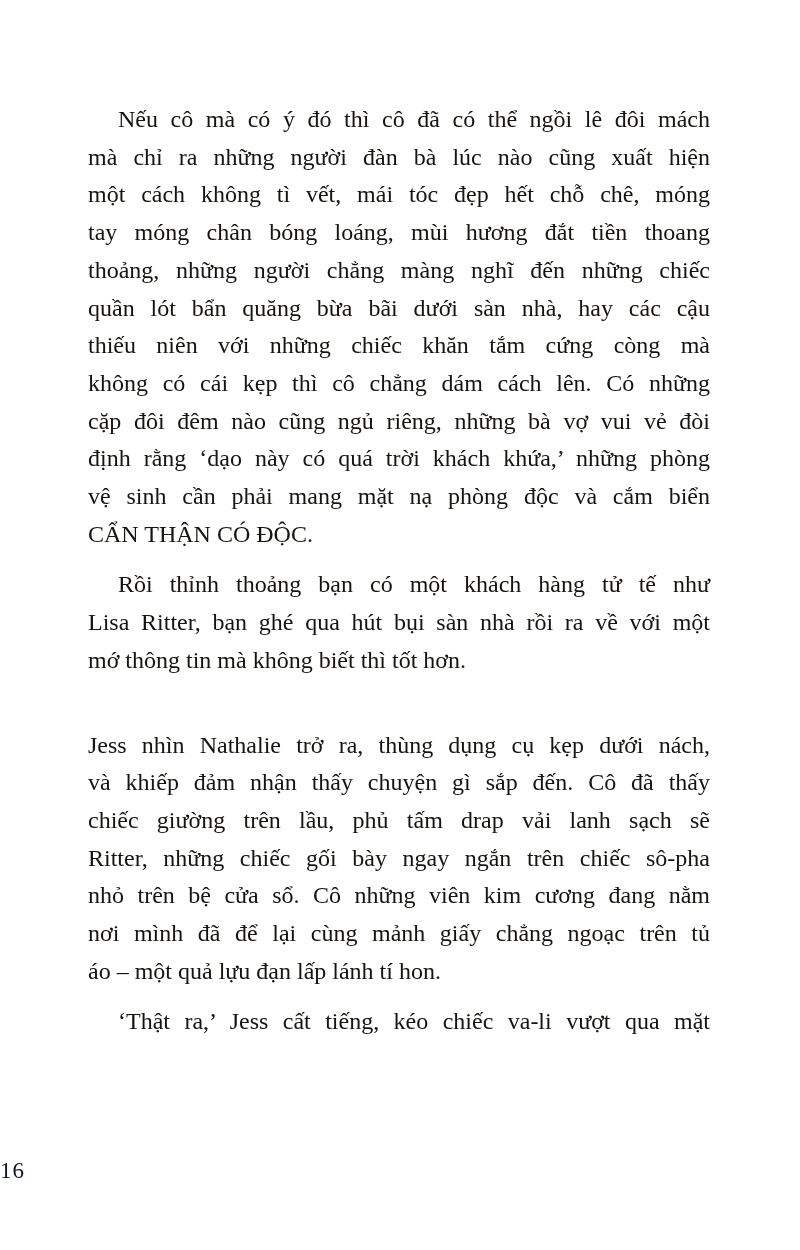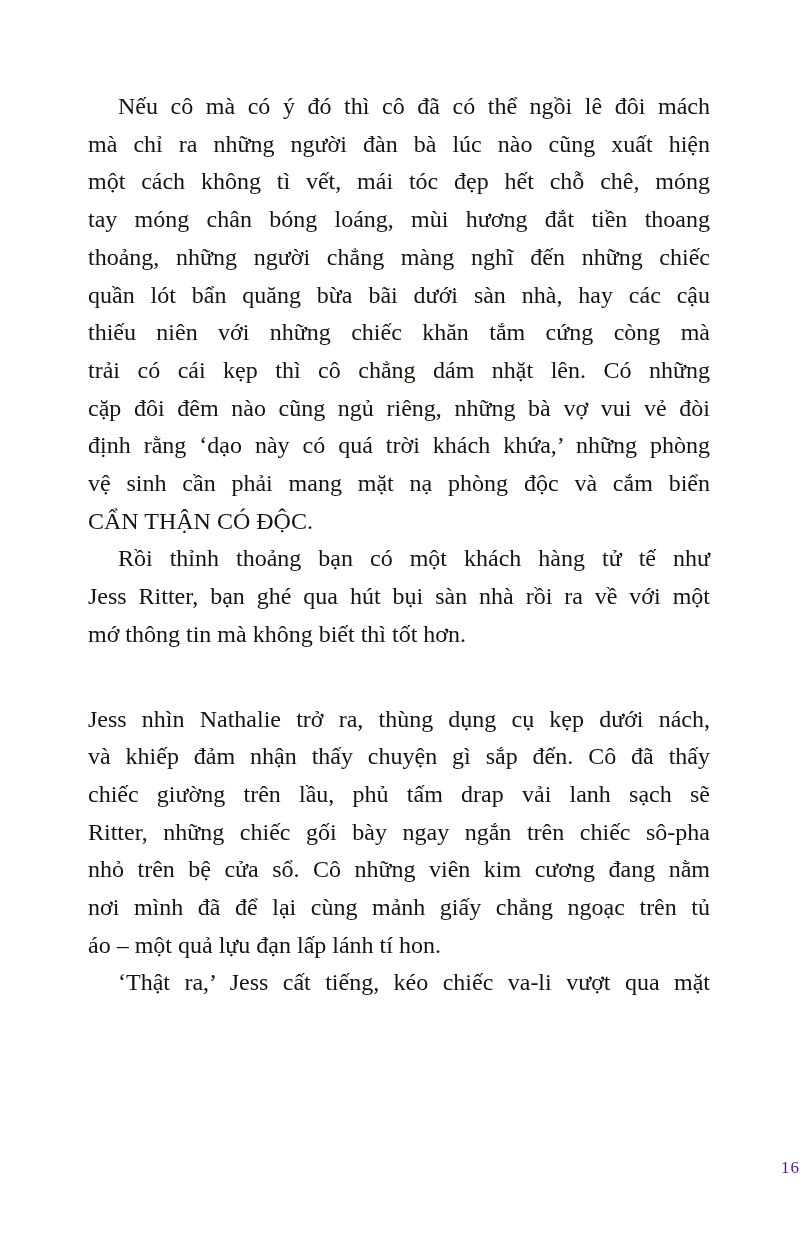--- a/index.html
+++ b/index.html
@@ -25,56 +25,56 @@
   }
   .paragraph { margin: 0; padding: 0; }
   .line {
     font-size: 24px;
     line-height: 37.7px;
     text-align: justify;
     text-align-last: justify;
     white-space: nowrap;
     overflow: visible;
   }
-  .paragraph.indent .line:first-child { text-indent: 30px; }
+  .paragraph.indent .line:first-child { text-indent: 30px; margin-top: 13px; }
   .paragraph.left-last .line:last-child { text-align-last: left; }
   .section-spacer { height: 47px; }
   .page-number {
     position: absolute;
     left: 0;
     top: 1158px;
     width: 100%;
-    text-align: right;
-    font-size: 17px;
+    text-align: left;
+    font-size: 23px;
     letter-spacing: 1px;
-    color: #4c1d95;
+    color: #0f172a;
   }
 </style>
 </head>
 <body>
 
 <div class="page">
   <div class="text-block">
       <div class="paragraph indent left-last">
         <div class="line">Nếu cô mà có ý đó thì cô đã có thể ngồi lê đôi mách</div>
         <div class="line">mà chỉ ra những người đàn bà lúc nào cũng xuất hiện</div>
         <div class="line">một cách không tì vết, mái tóc đẹp hết chỗ chê, móng</div>
         <div class="line">tay móng chân bóng loáng, mùi hương đắt tiền thoang</div>
         <div class="line">thoảng, những người chẳng màng nghĩ đến những chiếc</div>
         <div class="line">quần lót bẩn quăng bừa bãi dưới sàn nhà, hay các cậu</div>
         <div class="line">thiếu niên với những chiếc khăn tắm cứng còng mà</div>
-        <div class="line">trải có cái kẹp thì cô chẳng dám nhặt lên. Có những</div>
+        <div class="line">không có cái kẹp thì cô chẳng dám cách lên. Có những</div>
         <div class="line">cặp đôi đêm nào cũng ngủ riêng, những bà vợ vui vẻ đòi</div>
         <div class="line">định rằng ‘dạo này có quá trời khách khứa,’ những phòng</div>
         <div class="line">vệ sinh cần phải mang mặt nạ phòng độc và cắm biển</div>
         <div class="line">CẨN THẬN CÓ ĐỘC.</div>
       </div>
       <div class="paragraph indent left-last">
         <div class="line">Rồi thỉnh thoảng bạn có một khách hàng tử tế như</div>
-        <div class="line">Jess Ritter, bạn ghé qua hút bụi sàn nhà rồi ra về với một</div>
+        <div class="line">Lisa Ritter, bạn ghé qua hút bụi sàn nhà rồi ra về với một</div>
         <div class="line">mớ thông tin mà không biết thì tốt hơn.</div>
       </div>
       <div class="section-spacer"></div>
       <div class="paragraph left-last">
         <div class="line">Jess nhìn Nathalie trở ra, thùng dụng cụ kẹp dưới nách,</div>
         <div class="line">và khiếp đảm nhận thấy chuyện gì sắp đến. Cô đã thấy</div>
         <div class="line">chiếc giường trên lầu, phủ tấm drap vải lanh sạch sẽ</div>
         <div class="line">Ritter, những chiếc gối bày ngay ngắn trên chiếc sô-pha</div>
         <div class="line">nhỏ trên bệ cửa sổ. Cô những viên kim cương đang nằm</div>
         <div class="line">nơi mình đã để lại cùng mảnh giấy chẳng ngoạc trên tủ</div>

